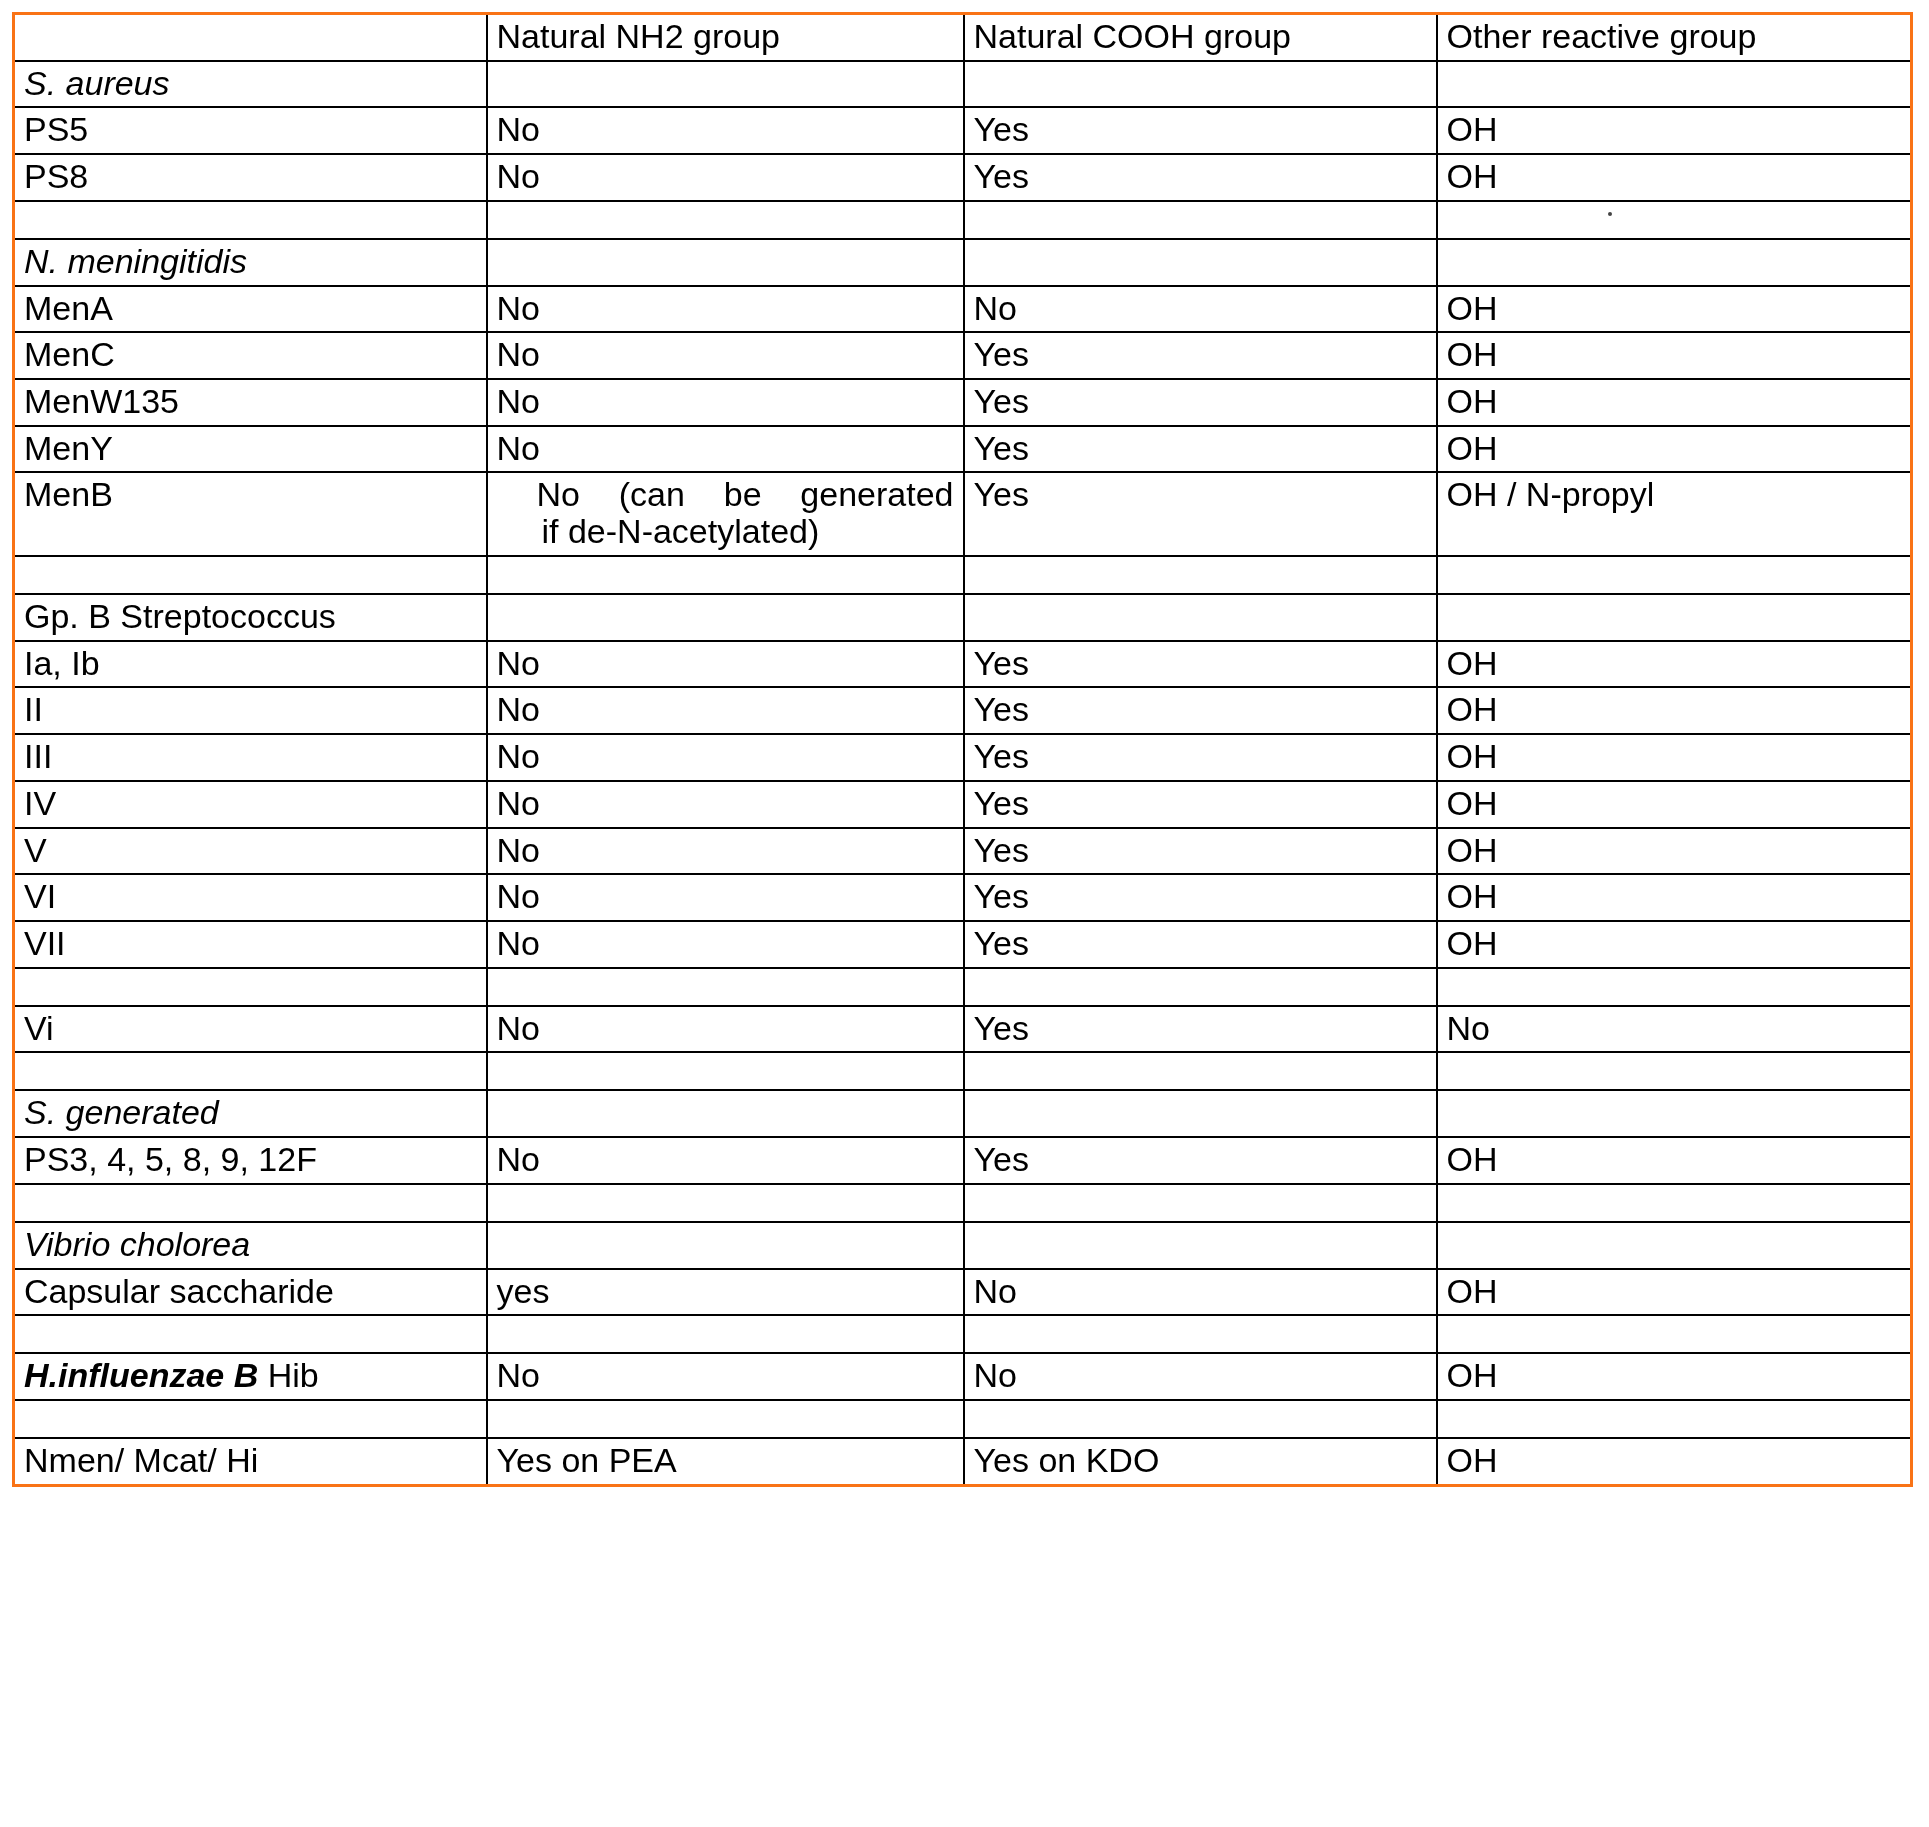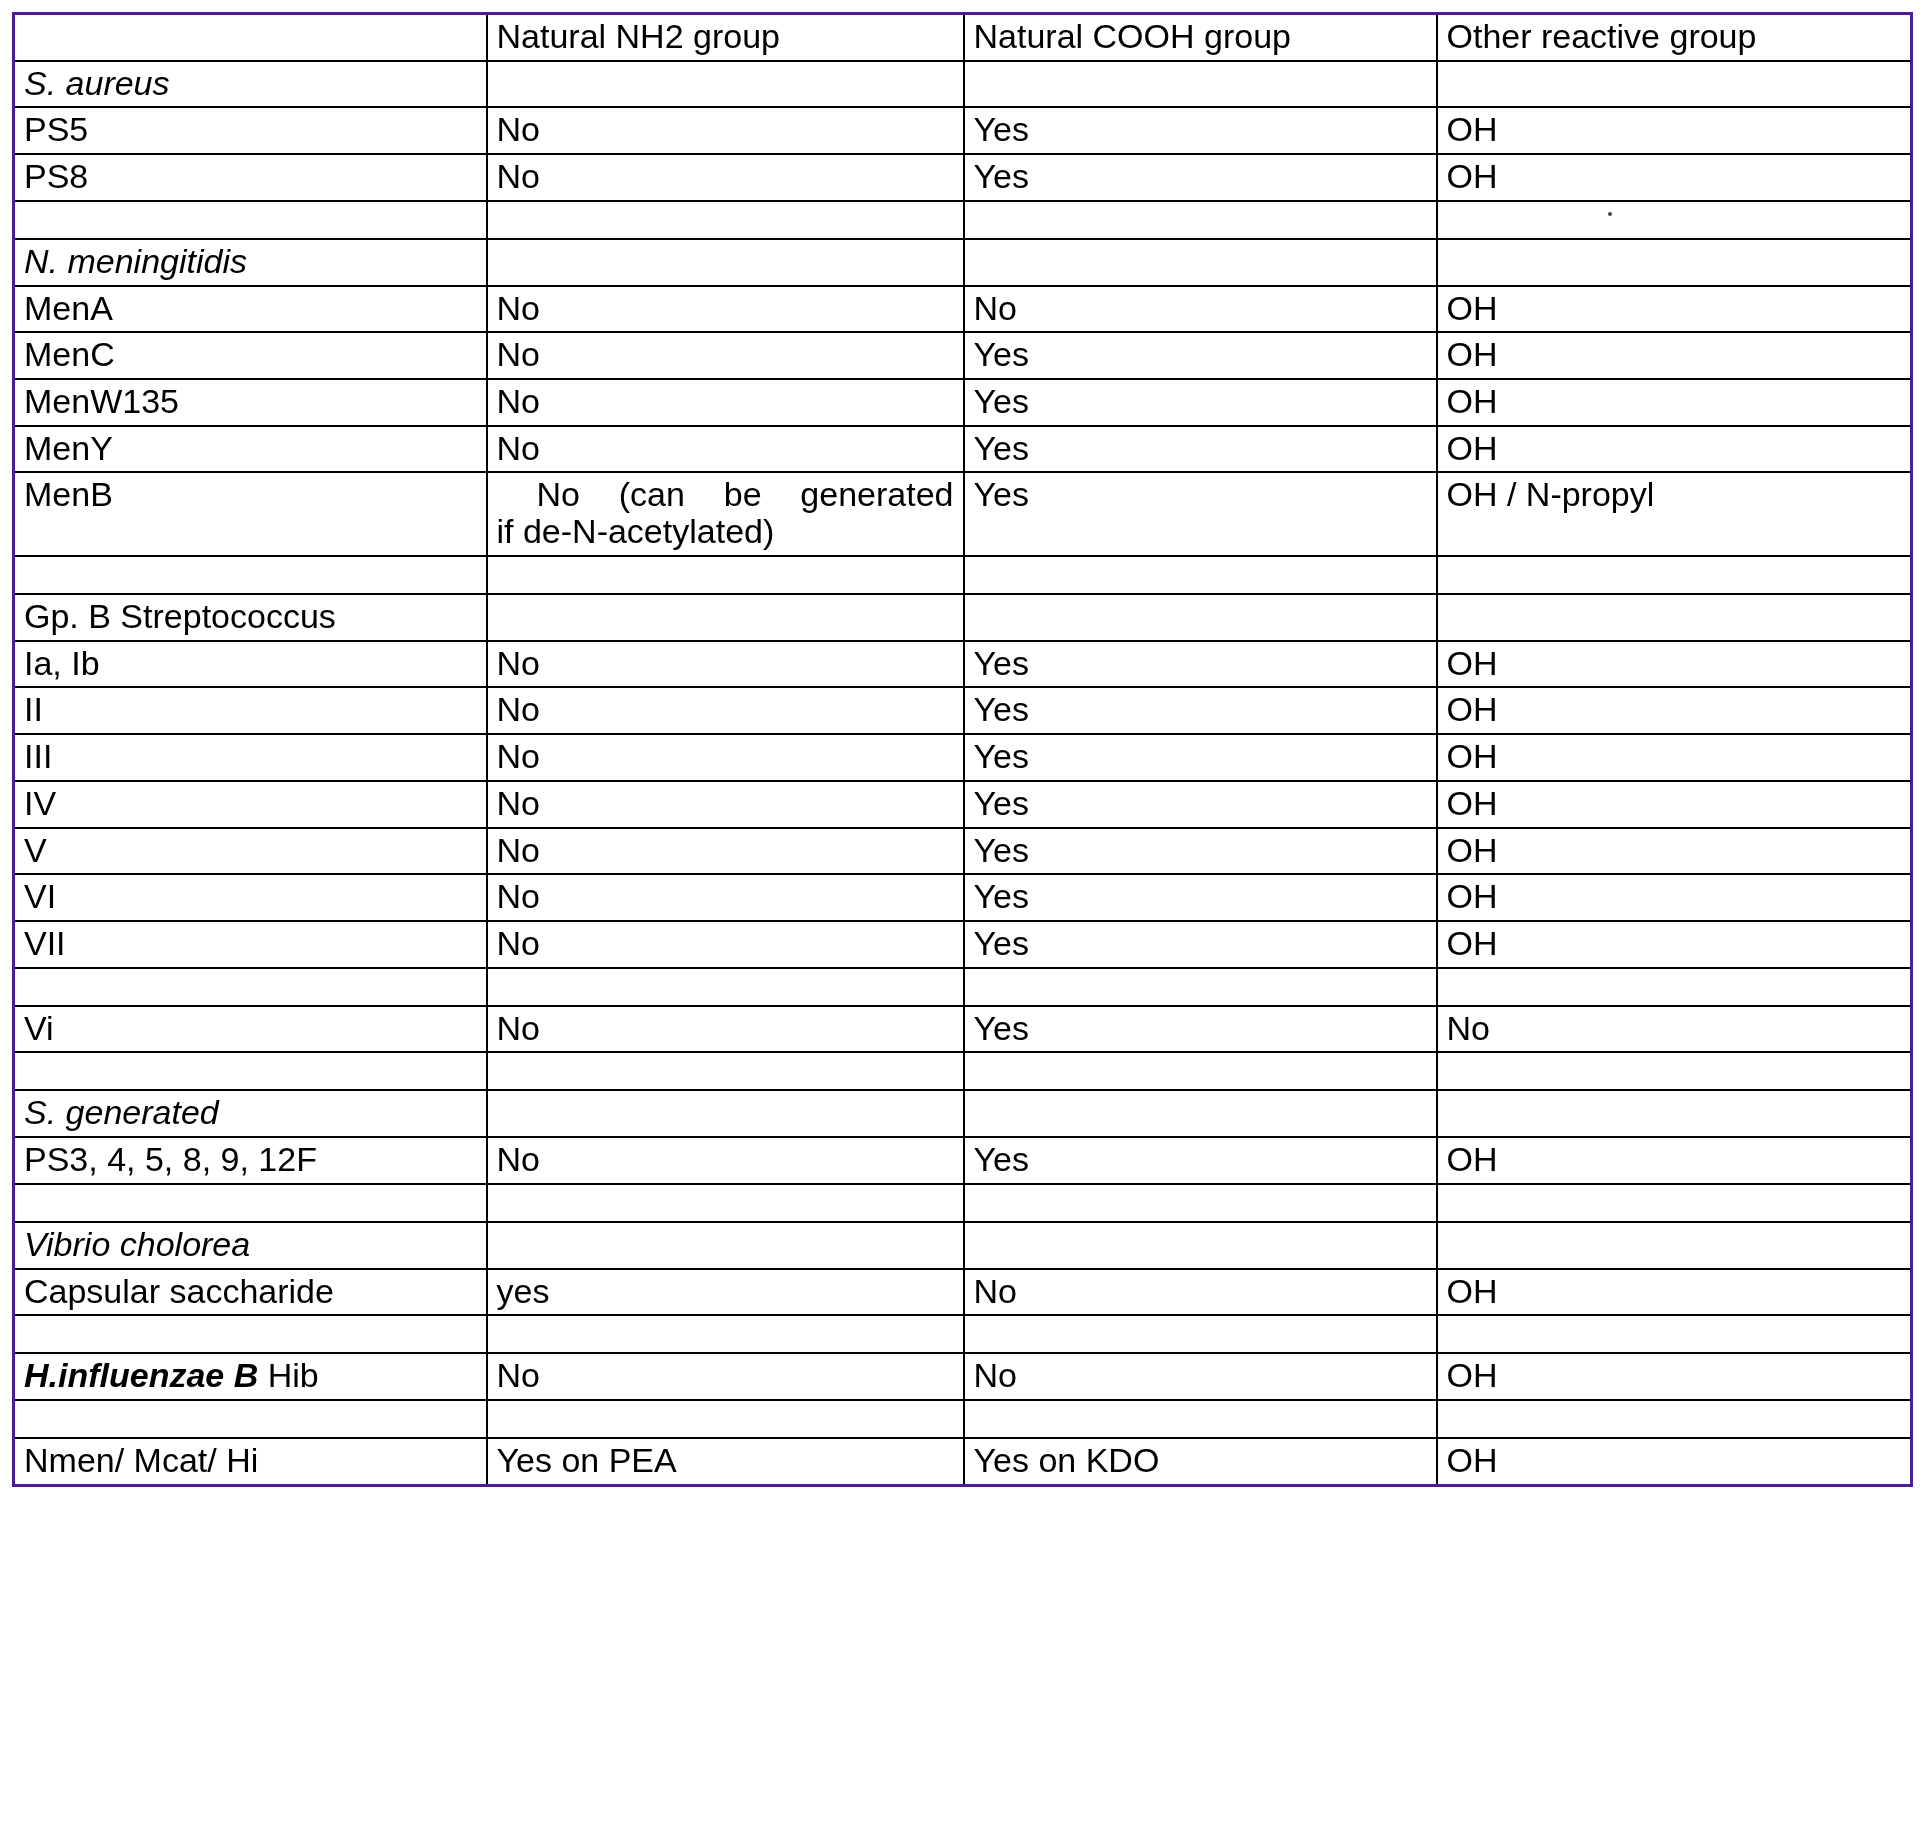--- a/index.html
+++ b/index.html
@@ -40,21 +40,21 @@
     border: 2px solid #000000;
     padding: 3px 9px 5px 9px;
     vertical-align: top;
     height: 38px;
     box-sizing: border-box;
     white-space: pre-wrap;
     overflow: hidden;
   }
   
   table.reactive-groups {
-    border: 3px solid #4c1d95;
+    border: 3px solid #f97316;
   }
 
   td.it { font-style: italic; }
   td.spacer { height: 44px; }
   td.hdr { height: 45px; }
   td.tall { height: 82px; }
   td.mixed i { font-style: italic; font-weight: bold; }
   td.mixed span.up { font-style: normal; }
 
   td.justify {
@@ -63,20 +63,21 @@
   }
   td.justify .ln1 {
     display: block;
     text-align: justify;
     text-align-last: justify;
     margin-left: 40px;
   }
   td.justify .ln2 {
     display: block;
     text-align: center;
+    margin-left: 45px;
   }
   .empty::after { content: ""; }
   
   td.speck { position: relative; }
   td.speck::after {
     content: "";
     position: absolute;
     left: 170px;
     top: 10px;
     width: 4px;

